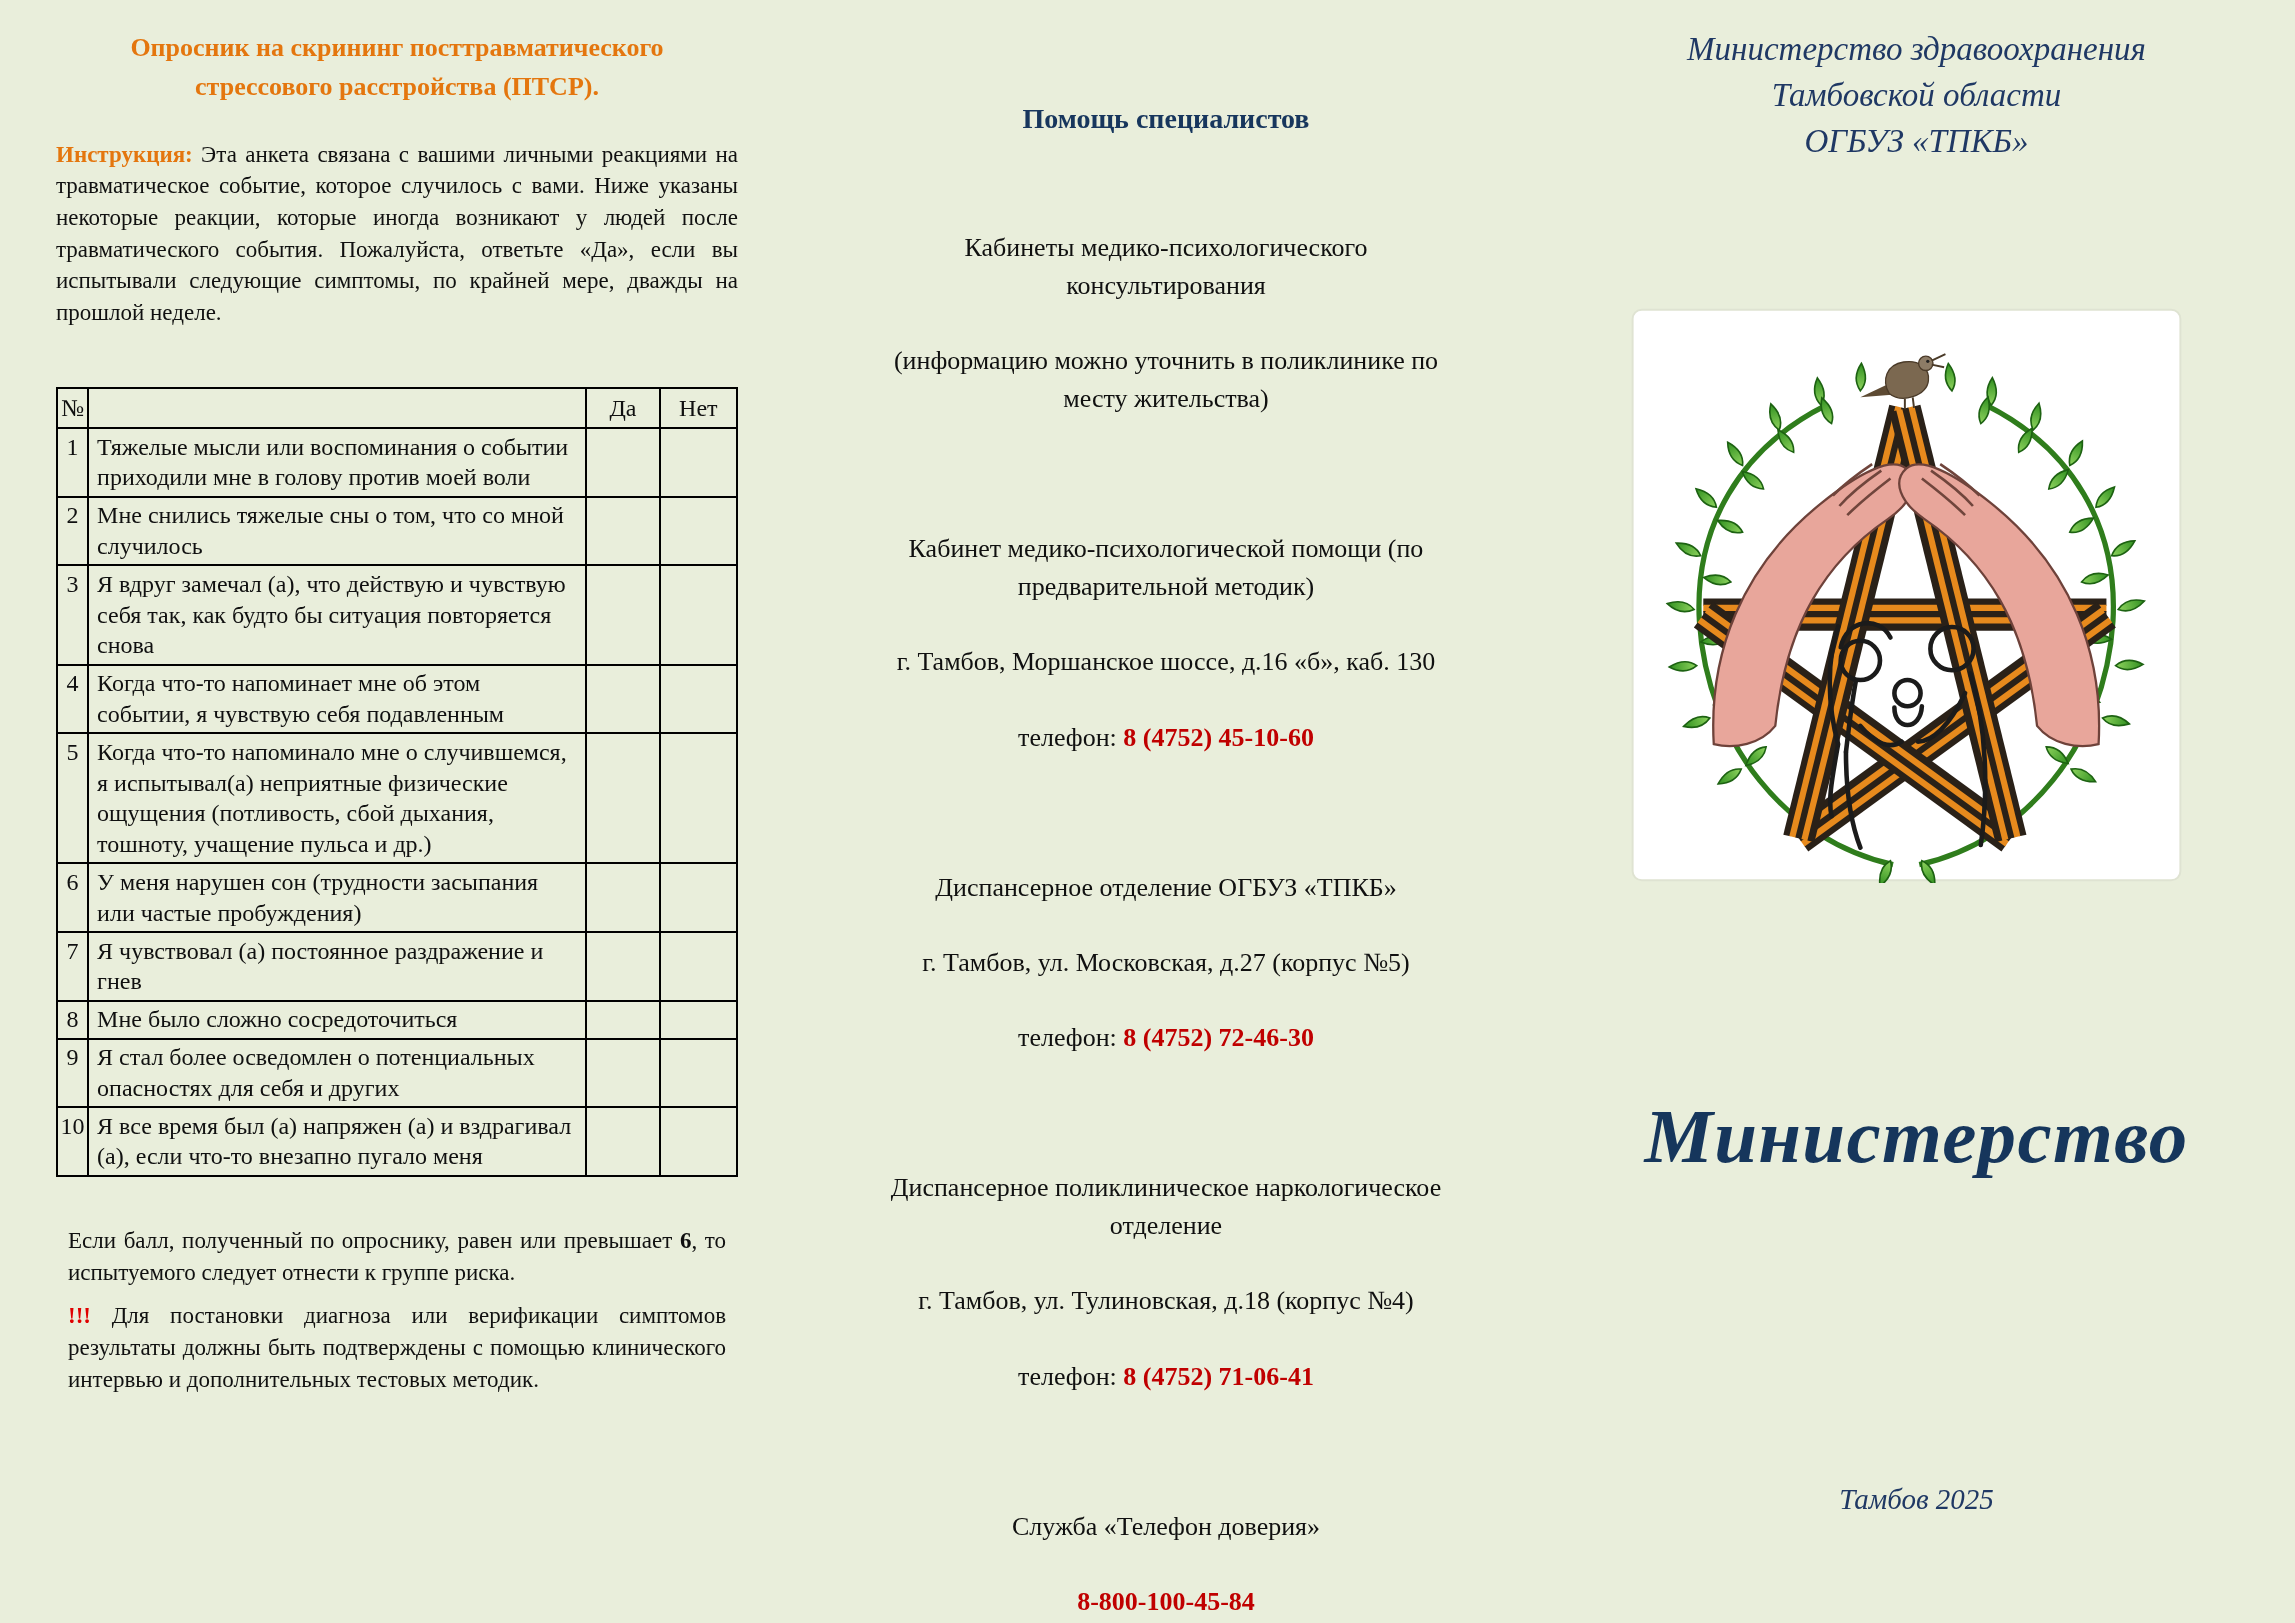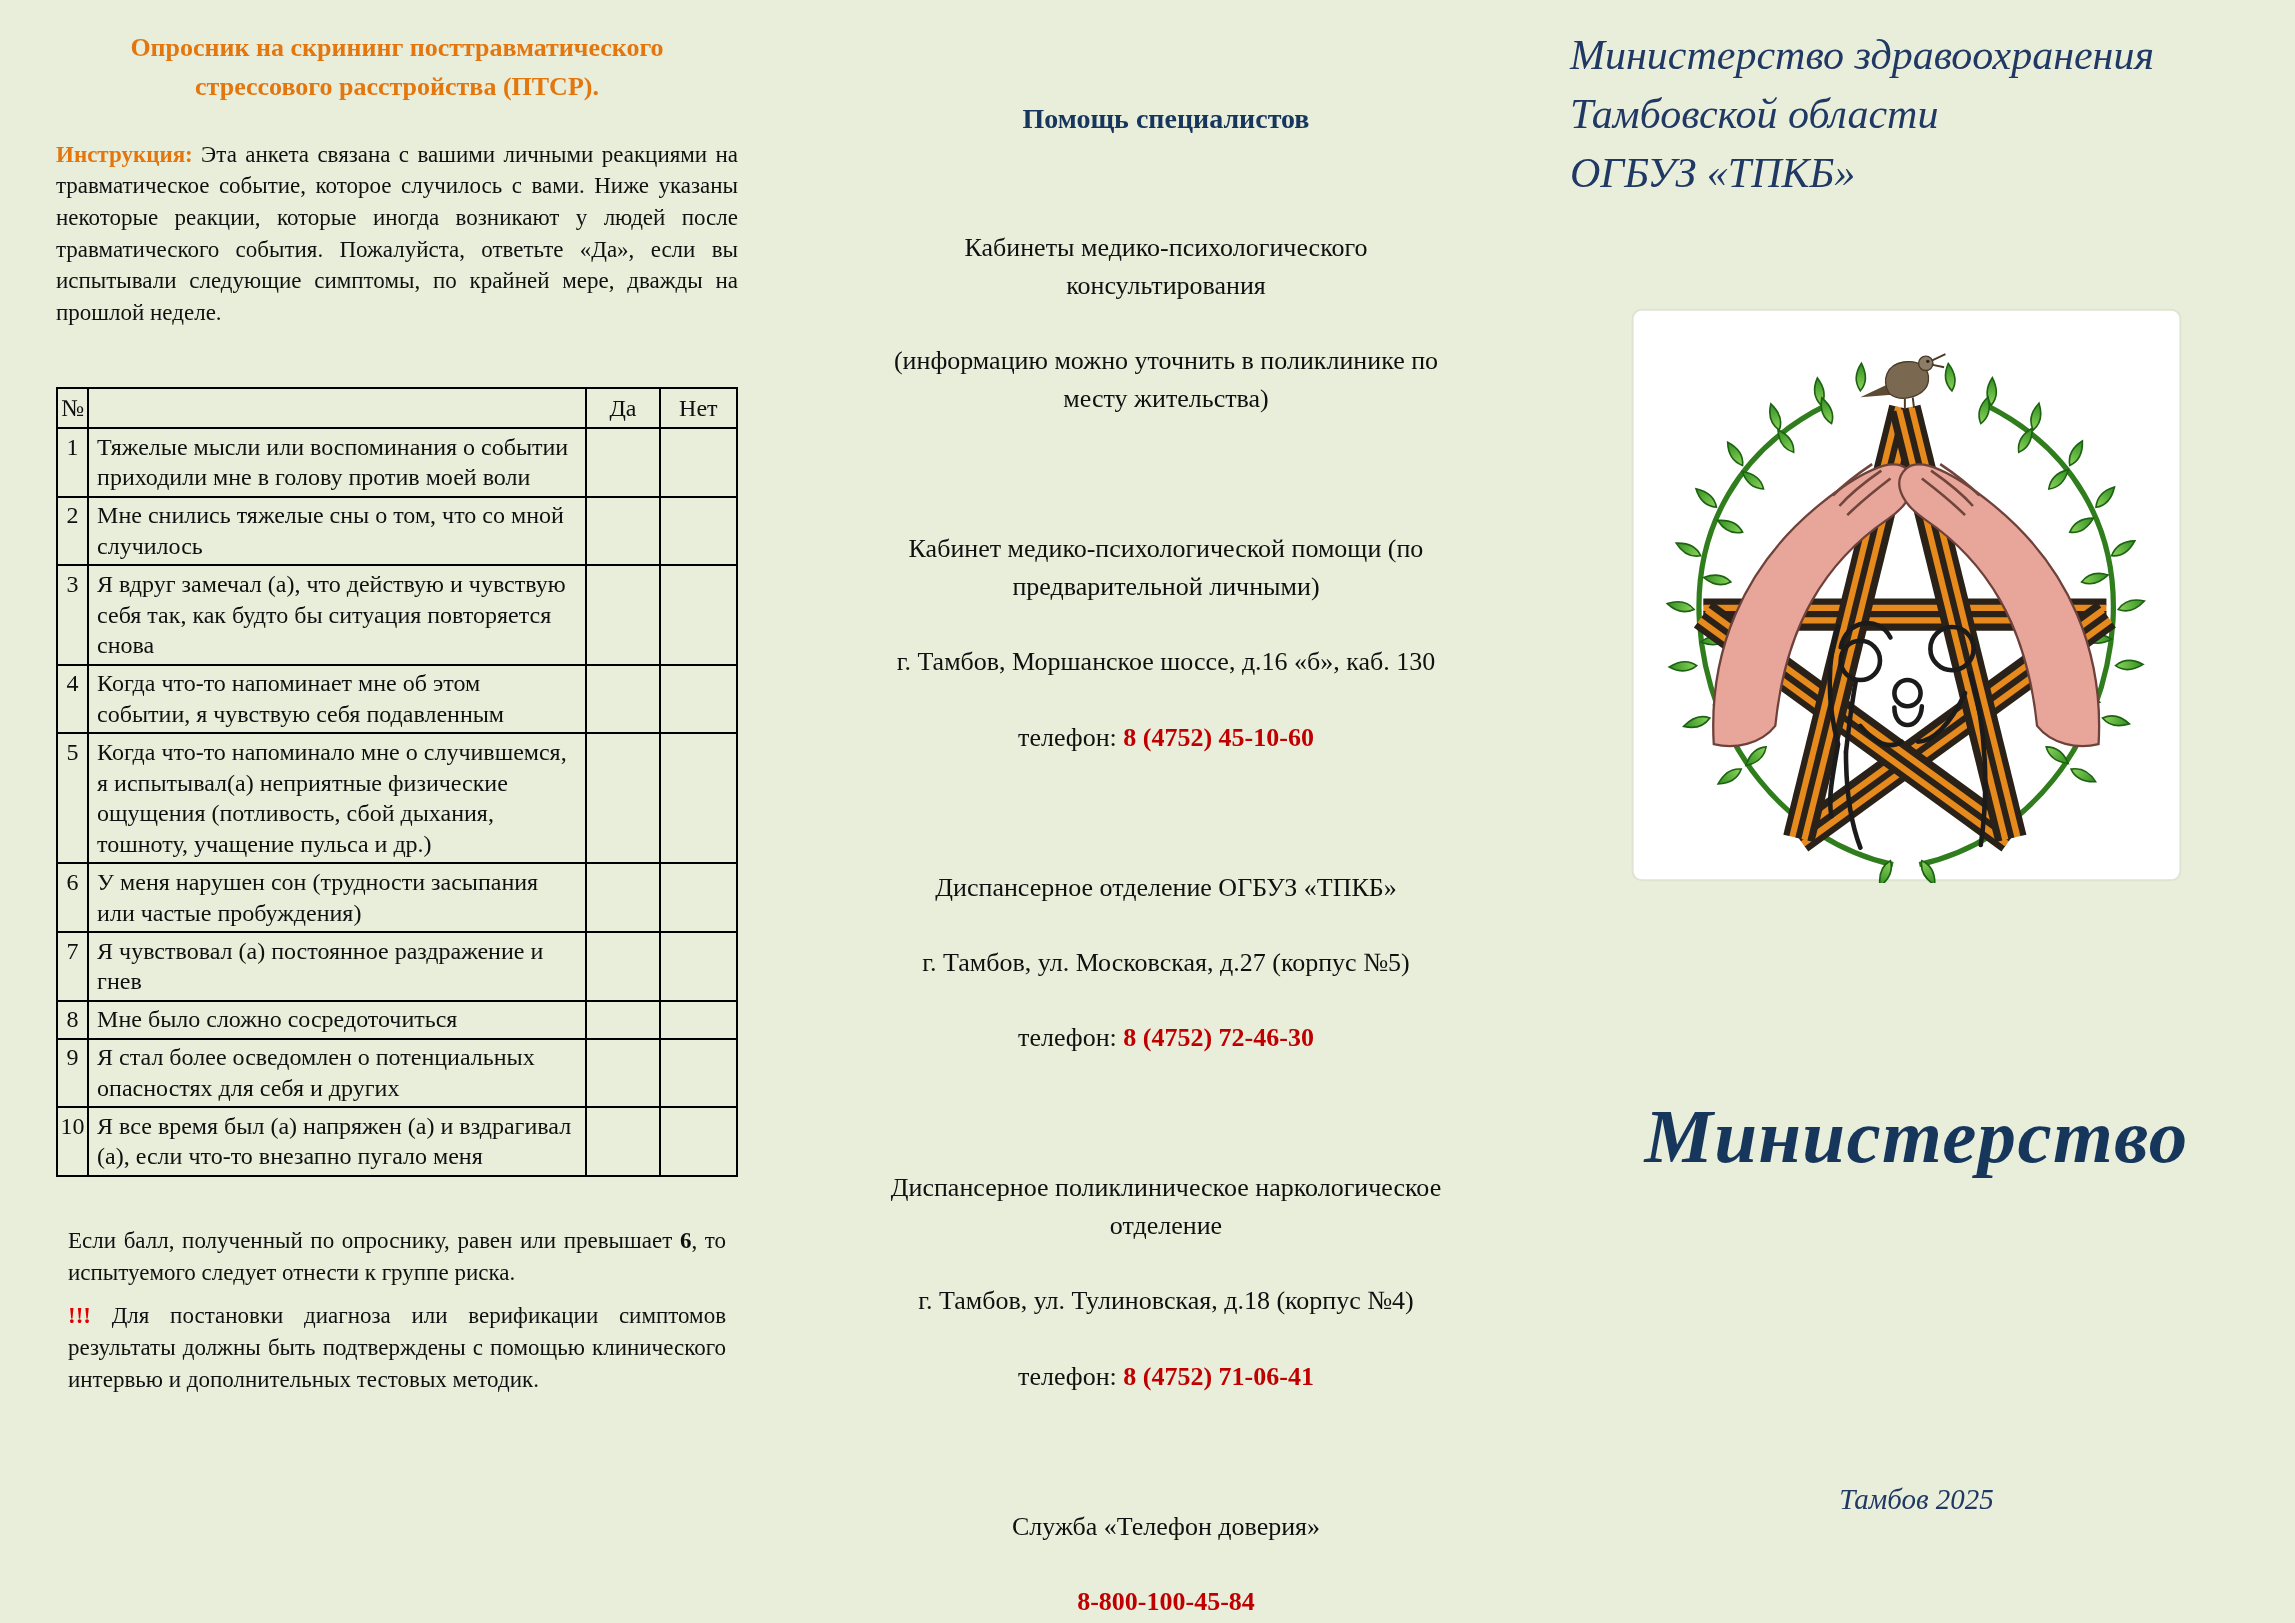--- a/index.html
+++ b/index.html
@@ -24,21 +24,21 @@
   
   .col-mid{position:absolute;left:808px;top:99px;width:716px;text-align:center;
            font-size:26px;line-height:1.45;}
   .mid-heading{font-size:28px;font-weight:bold;color:#17365d;margin:0 0 52px 0;}
   .block{margin-bottom:37px;white-space:pre-line;}
   .block .phone{color:#c00000;font-weight:bold;}
   .block .hotline{display:block;color:#c00000;font-weight:bold;}
 
   
   .col-right{position:absolute;left:1570px;top:26px;width:693px;height:1583px;}
-  .ministry{font-size:42px;font-style:italic;color:#1f3864;
+  .ministry{font-size:33px;font-style:italic;color:#1f3864;text-align:center;
             line-height:1.4;white-space:pre-line;}
   .logo-box{position:absolute;left:60px;top:281px;width:553px;height:576px;}
   .brand{position:absolute;left:0;top:1066px;width:100%;text-align:center;color:#16365c;
          font-size:77px;font-weight:bold;font-style:italic;letter-spacing:1.3px;}
   .place{position:absolute;left:0;top:1457px;width:100%;text-align:center;color:#1f3864;
          font-size:29px;font-style:italic;}
 </style>
 </head>
 <body>
 
@@ -140,21 +140,21 @@
 
     <div class="block">
       <div>Кабинеты медико-психологического
 консультирования</div>
       <div>(информацию можно уточнить в поликлинике по
 месту жительства)</div>
     </div>
 
     <div class="block">
       <div>Кабинет медико-психологической помощи (по
-предварительной личными)</div>
+предварительной методик)</div>
       <div>г. Тамбов, Моршанское шоссе, д.16 «б», каб. 130</div>
       <div><span>телефон: </span><span class="phone">8 (4752) 45-10-60</span></div>
     </div>
 
     <div class="block">
       <div>Диспансерное отделение ОГБУЗ «ТПКБ»</div>
       <div>г. Тамбов, ул. Московская, д.27 (корпус №5)</div>
       <div><span>телефон: </span><span class="phone">8 (4752) 72-46-30</span></div>
     </div>
 

